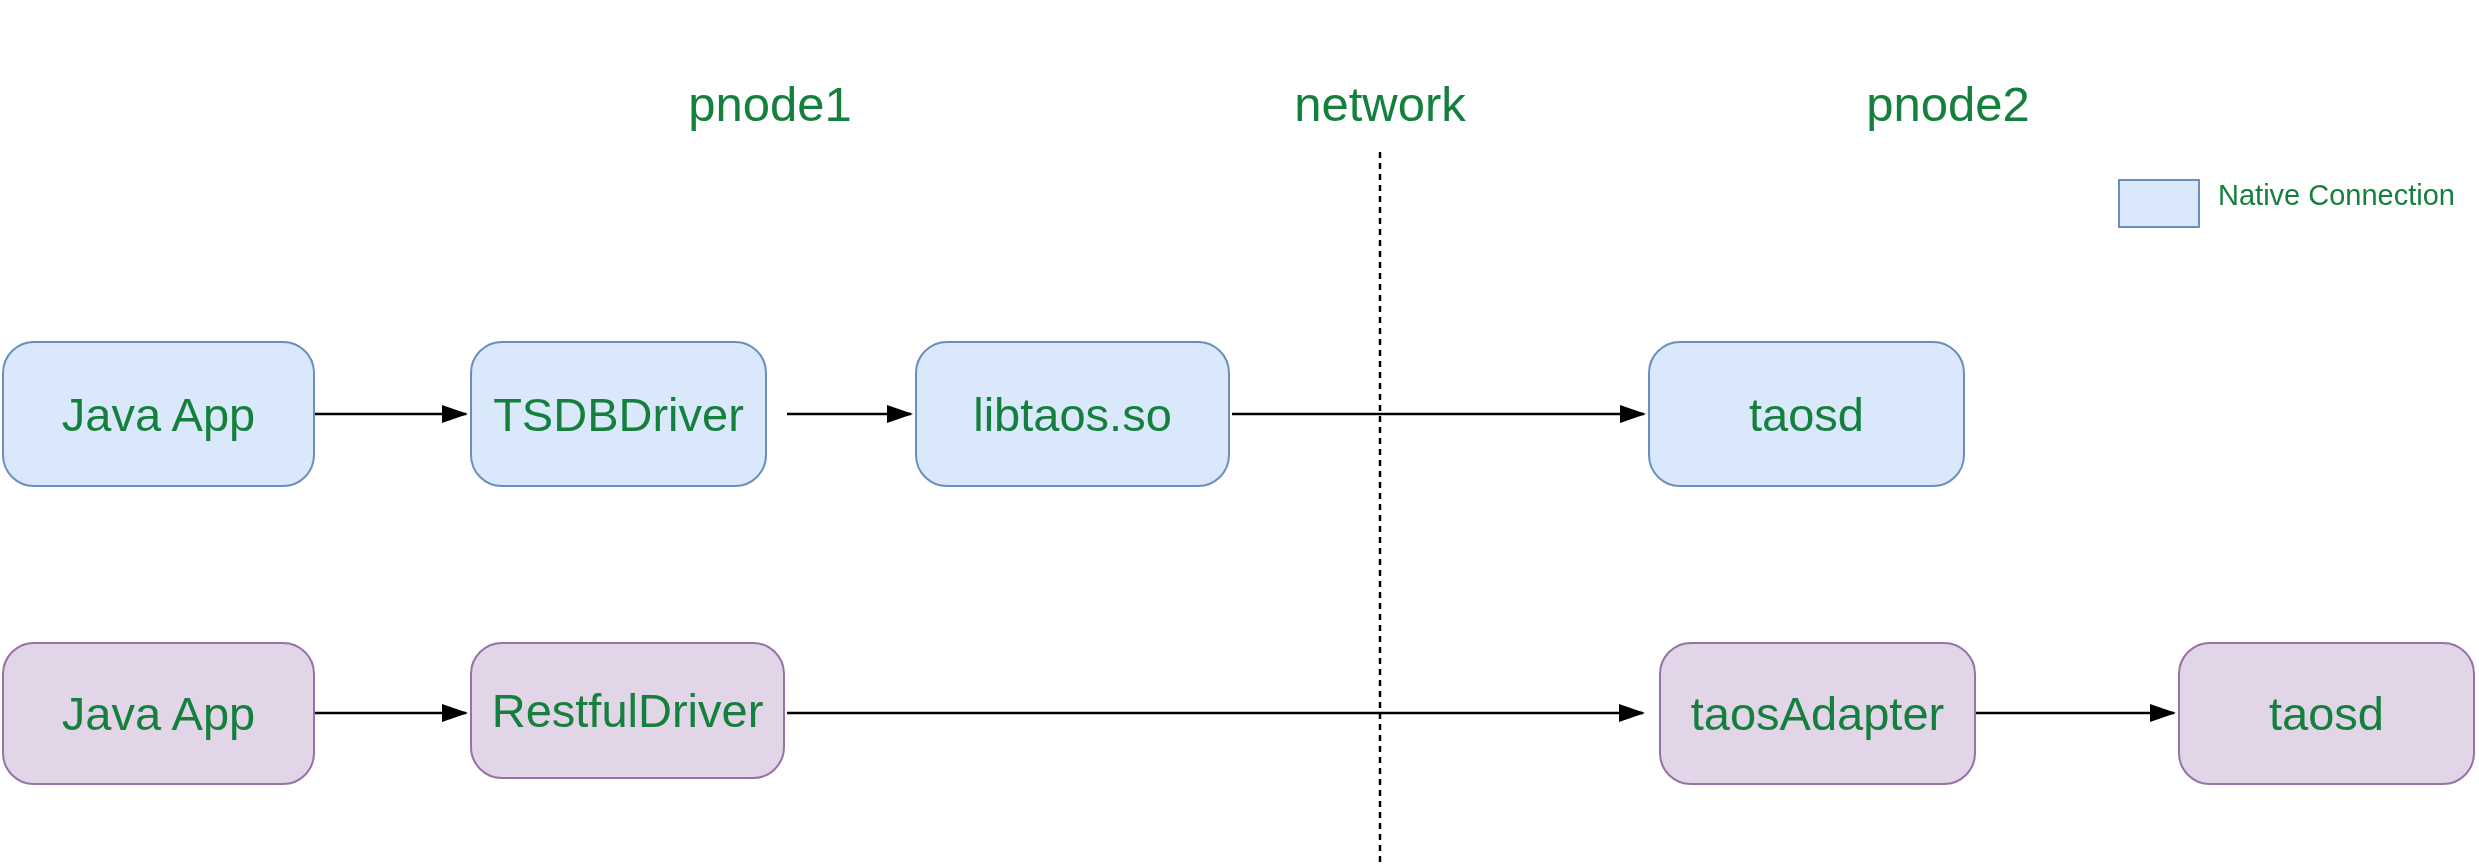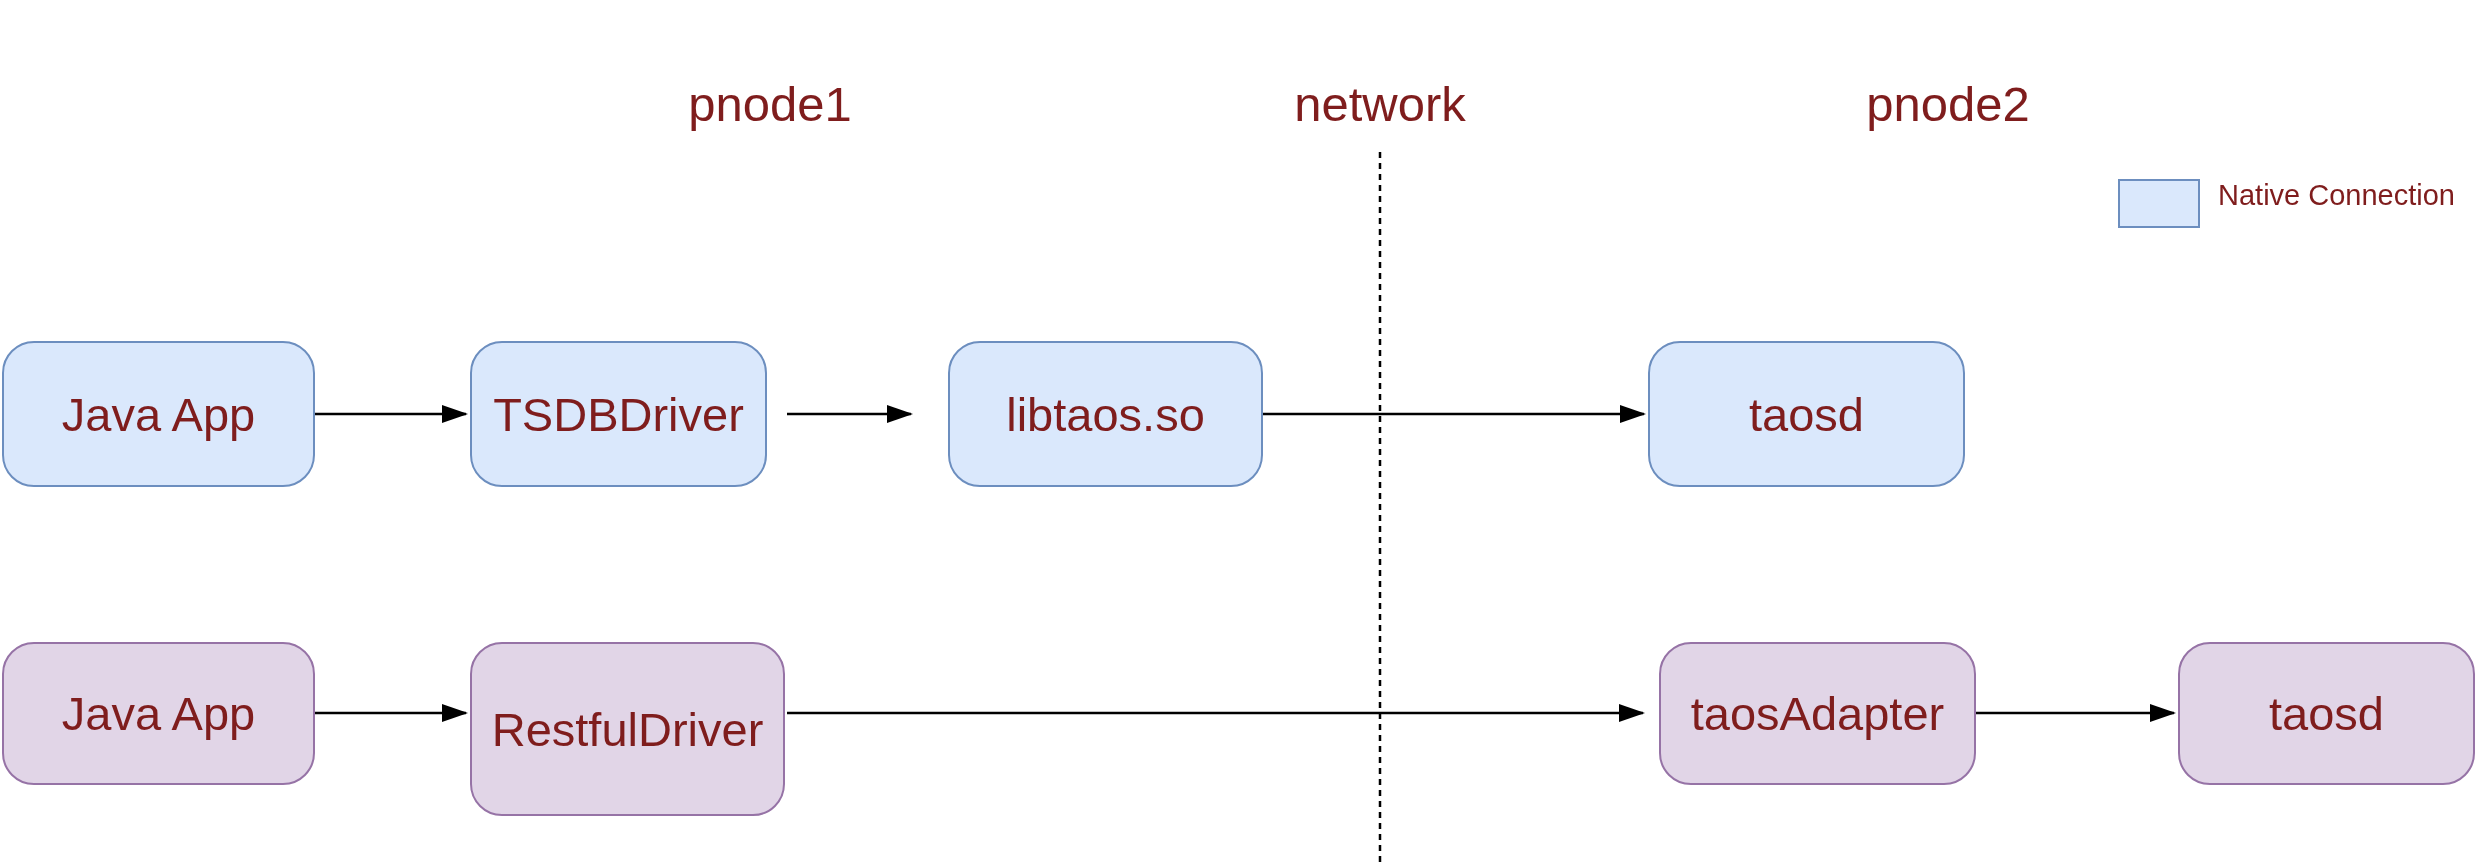--- a/index.html
+++ b/index.html
@@ -6,21 +6,21 @@
     margin: 0;
     padding: 0;
     background: #ffffff;
   }
   .canvas {
     position: relative;
     width: 2479px;
     height: 865px;
     background: var(--background, #ffffff);
     font-family: "Liberation Sans", sans-serif;
-    color: #7f1d1d;
+    color: #15803d;
     overflow: hidden;
   }
   .connectors {
     position: absolute;
     left: 0;
     top: 0;
     pointer-events: none;
   }
   .connector {
     stroke: var(--arrow, #000000);
@@ -116,31 +116,31 @@
   <div class="zone-title" style="left:770px">pnode1</div>
   <div class="zone-title" style="left:1380px">network</div>
   <div class="zone-title" style="left:1948px">pnode2</div>
 
   <div class="node native" style="left:2px; top:341px; width:313px; height:146px;">
     <span>Java App</span>
   </div>
   <div class="node native" style="left:470px; top:341px; width:297px; height:146px;">
     <span>TSDBDriver</span>
   </div>
-  <div class="node native" style="left:915px; top:341px; width:315px; height:146px;margin-left:33px;">
+  <div class="node native" style="left:915px; top:341px; width:315px; height:146px;">
     <span>libtaos.so</span>
   </div>
   <div class="node native" style="left:1648px; top:341px; width:317px; height:146px;">
     <span>taosd</span>
   </div>
 
   <div class="node rest" style="left:2px; top:642px; width:313px; height:143px;">
     <span>Java App</span>
   </div>
-  <div class="node rest" style="left:470px; top:642px; width:315px; height:174px;">
+  <div class="node rest" style="left:470px; top:642px; width:315px; height:137px;">
     <span>RestfulDriver</span>
   </div>
   <div class="node rest" style="left:1647px; top:642px; width:317px; height:143px;margin-left:12px;">
     <span>taosAdapter</span>
   </div>
   <div class="node rest" style="left:2178px; top:642px; width:297px; height:143px;">
     <span>taosd</span>
   </div>
 
   <div class="legend-row" style="top:179px">

